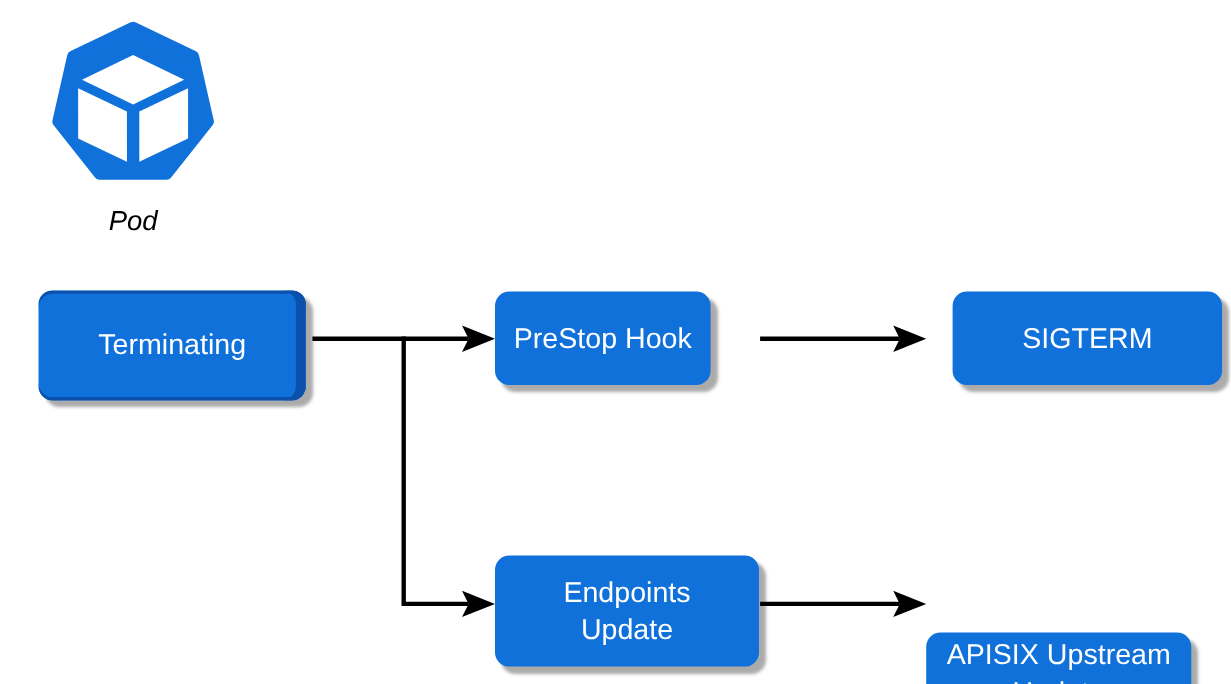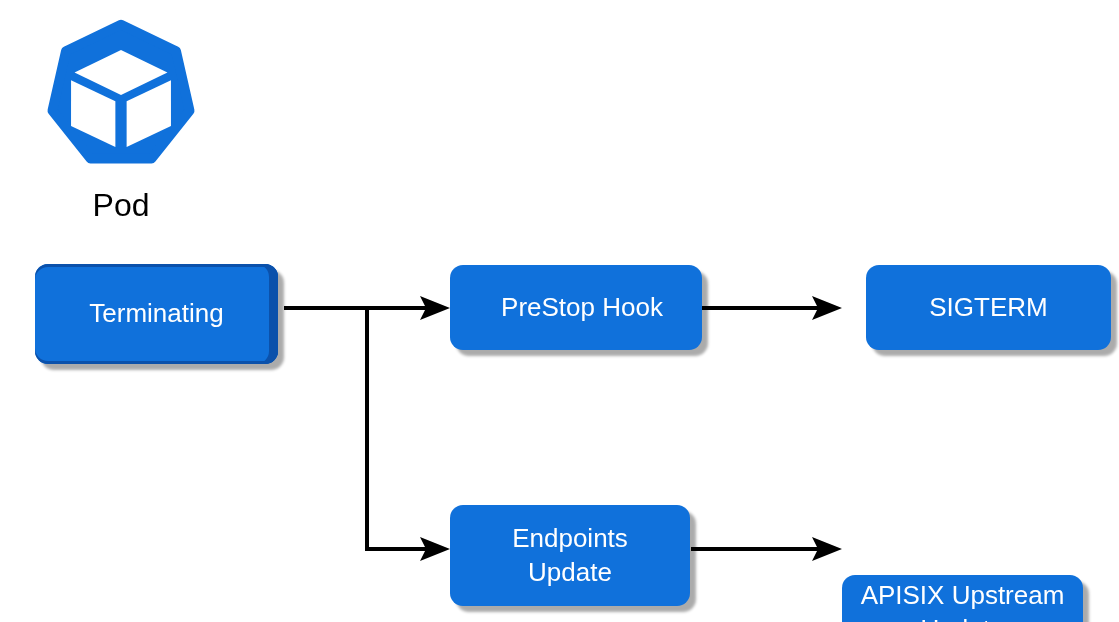--- a/index.html
+++ b/index.html
@@ -31,23 +31,24 @@
   .pod-figure {
     position: absolute;
     left: 45px; top: 14px;
     width: 152px;
     margin: 0;
     text-align: center;
   }
   .pod-figure svg { display: block; }
   .pod-caption {
     margin-top: 13px;
-    font-size: 32px;
+    font-size: 25px;
     color: var(--pod-label-color, #000);
     line-height: 1;
+    font-style: italic;
   }
 
   .node {
     position: absolute;
     background: var(--node-fill, #1071db);
     color: var(--node-text, #fff);
     border-radius: 13px;
     display: flex;
     align-items: center;
     justify-content: center;
@@ -58,21 +59,21 @@
     box-shadow: 6px 6px 3px rgba(0,0,0,0.33);
   }
   #node-terminating {
     left: 35px; top: 264px; width: 243px; height: 100px;
     box-shadow:
       inset -9px 0 0 var(--node-bevel, #0b51ab),
       inset 0 3px 0 var(--node-bevel, #0b51ab),
       inset 0 -3px 0 var(--node-bevel, #0b51ab),
       6px 6px 3px rgba(0,0,0,0.33);
   }
-  #node-prestop   { left: 450px; top: 265px; width: 240px; height: 85px; padding-left: 12px; }
+  #node-prestop   { left: 450px; top: 265px; width: 196px; height: 85px; }
   #node-sigterm   { left: 842px; top: 265px; width: 245px; height: 85px; margin-left: 24px; }
   #node-endpoints { left: 450px; top: 505px; width: 240px; height: 101px; }
   #node-apisix    { left: 842px; top: 528px; width: 241px; height: 76px; margin-top: 47px; }
 </style>
 </head>
 <body>
 
 <div class="canvas">
 
   <svg class="arrows" viewBox="0 0 1119 622" xmlns="http://www.w3.org/2000/svg">

